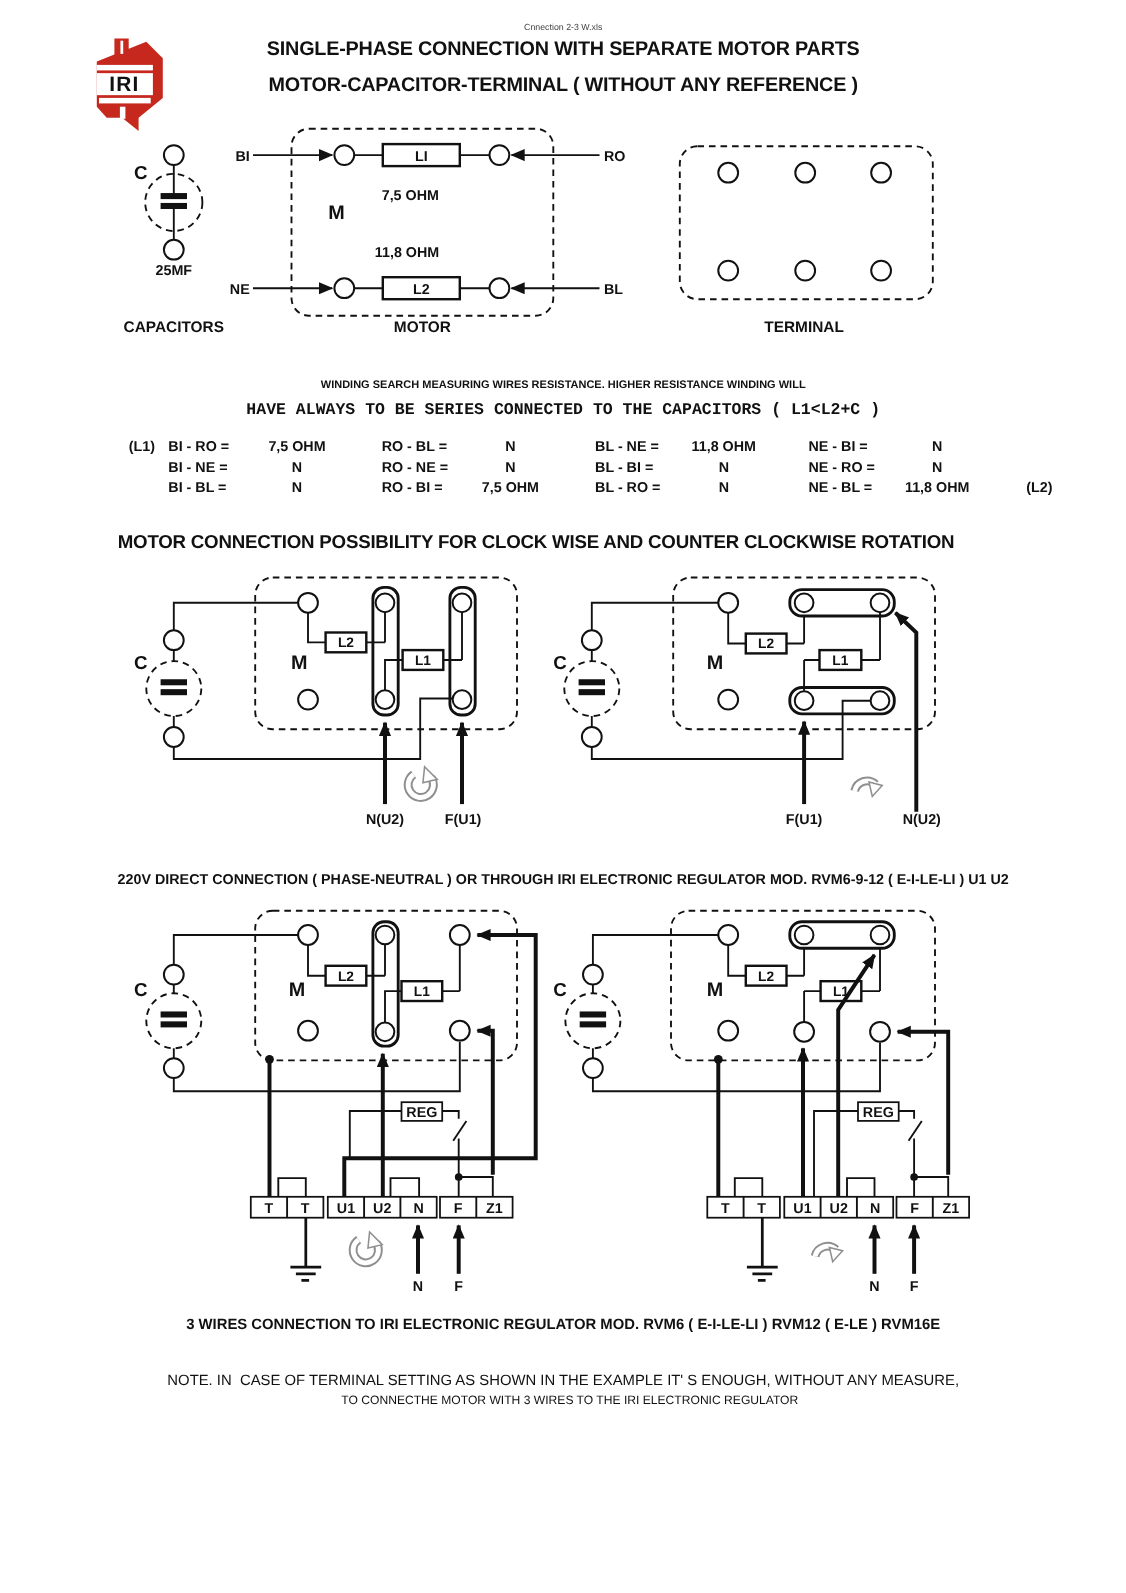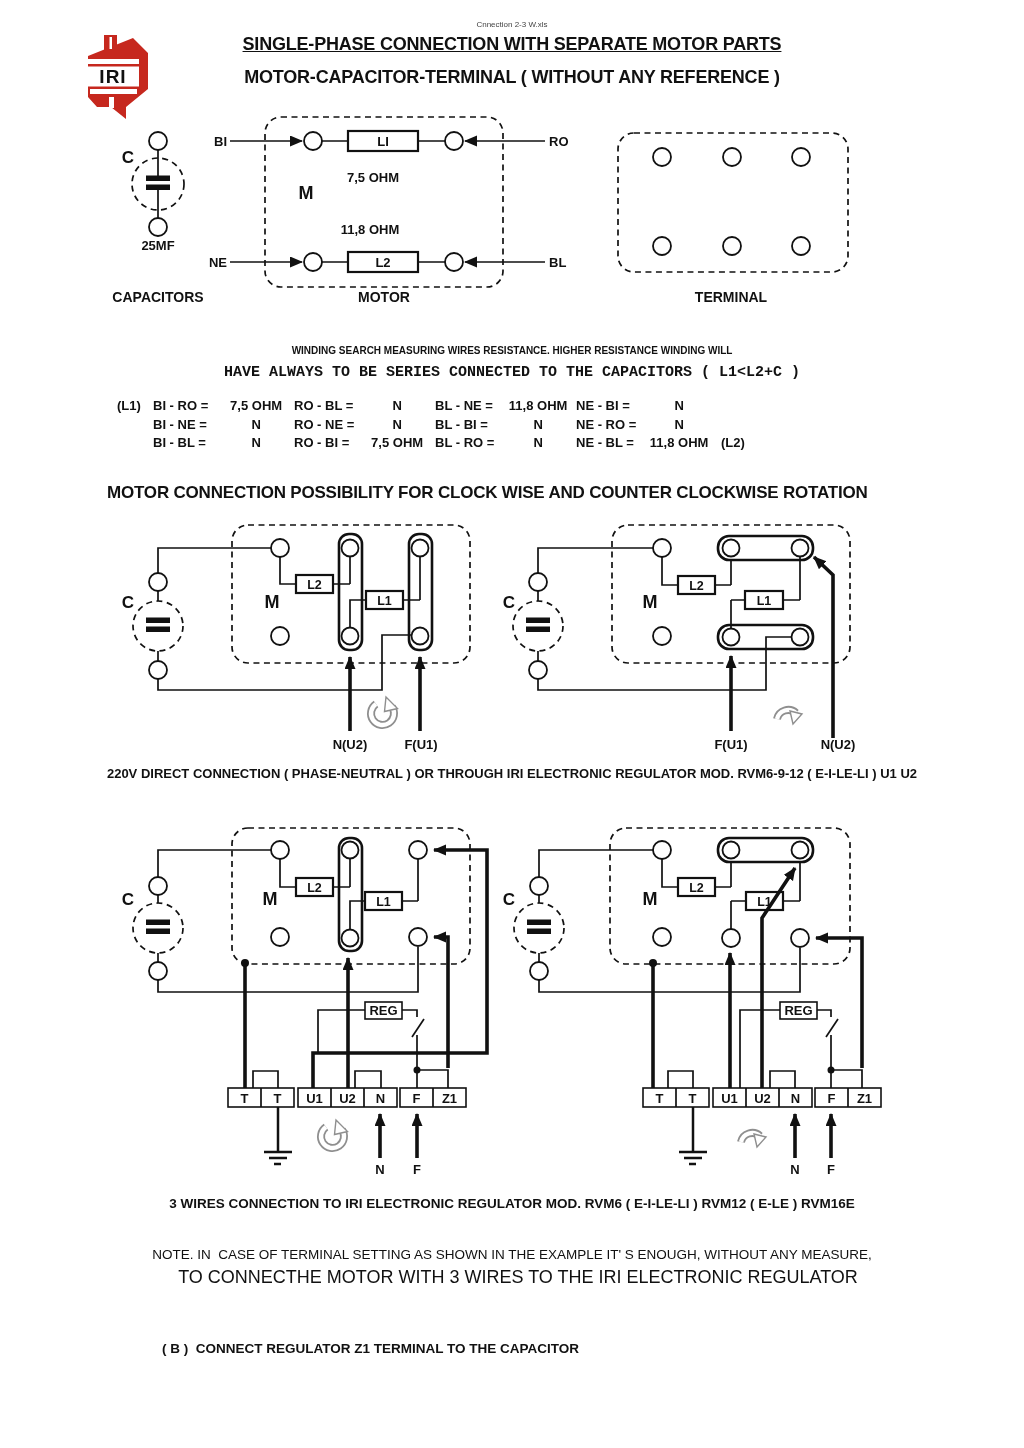--- a/index.html
+++ b/index.html
@@ -2,34 +2,34 @@
 <html><head>
 <meta charset="utf-8">
 <style>
   html,body{margin:0;padding:0;}
   body{width:1024px;height:1448px;background:#fff;position:relative;overflow:hidden;
        font-family:"Liberation Sans",sans-serif;color:#111;}
   .abs{position:absolute;}
   .ctr{left:0;right:0;text-align:center;white-space:pre;}
   .b{font-weight:bold;}
   .filename{top:20px;font-size:8px;color:#444;}
-  .title1{top:34px;font-size:18px;letter-spacing:-0.2px;text-decoration:underline;}
+  .title1{top:34px;font-size:18px;letter-spacing:-0.2px;}
   .title2{top:67px;font-size:18px;letter-spacing:-0.2px;}
   .wind1{top:345px;font-size:10px;}
   .wind2{top:364px;font-size:15px;font-family:Liberation Mono, monospace;}
   .sec-title{left:107px;top:483px;font-size:17px;white-space:nowrap;letter-spacing:-0.2px;}
-  .l220{top:766px;font-size:13px;text-align:center;}
+  .l220{top:792px;font-size:13px;text-align:center;}
   .l3w{top:1196px;font-size:13.5px;}
   .note1{top:1247px;font-size:13.5px;}
-  .note2{top:1267px;font-size:18px;padding-left:12px;}
+  .note2{top:1267px;font-size:11px;padding-left:12px;}
   .steps{left:162px;top:1300px;font-size:13.5px;line-height:19.4px;white-space:pre;}
   .rtable{left:117px;top:398px;font-size:13px;font-weight:bold;}
   .rrow{display:flex;height:18.5px;align-items:baseline;}
   .pfx{width:36px;}
-  .grp{display:flex;width:141px;}
+  .grp{display:flex;width:194px;}
   .lbl{width:74px;white-space:nowrap;}
   .val{width:86px;text-align:center;white-space:nowrap;}
   .sfx{margin-left:4px;white-space:nowrap;}
   svg{position:absolute;left:0;top:0;}
   svg text{font-family:"Liberation Sans",sans-serif;font-weight:bold;fill:#111;}
   .t12{font-size:12.5px;}.t13{font-size:13px;}.t14{font-size:14px;}
   .t17{font-size:17px;}.t18{font-size:18px;}
   .w{stroke:#111;stroke-width:1.7;fill:none;}
   .w2{stroke:#111;stroke-width:2.5;fill:none;}
   .wk{stroke:#111;stroke-width:3.6;fill:none;}
@@ -115,21 +115,20 @@
   </div>
 </div>
 
 <div class="abs b sec-title">MOTOR CONNECTION POSSIBILITY FOR CLOCK WISE AND COUNTER CLOCKWISE ROTATION</div>
 <div class="abs ctr b l220">220V DIRECT CONNECTION ( PHASE-NEUTRAL ) OR THROUGH IRI ELECTRONIC REGULATOR MOD. RVM6-9-12 ( E-I-LE-LI ) U1 U2</div>
 <div class="abs ctr b l3w">3 WIRES CONNECTION TO IRI ELECTRONIC REGULATOR MOD. RVM6 ( E-I-LE-LI ) RVM12 ( E-LE ) RVM16E</div>
 <div class="abs ctr note1">NOTE. IN  CASE OF TERMINAL SETTING AS SHOWN IN THE EXAMPLE IT' S ENOUGH, WITHOUT ANY MEASURE,</div>
 <div class="abs ctr note2">TO CONNECTHE MOTOR WITH 3 WIRES TO THE IRI ELECTRONIC REGULATOR</div>
 
 <div class="abs b steps">
-  <div>( B )  CONNECT REGULATOR Z1 TERMINAL TO THE CAPACITOR</div>
   
   
   
 </div>
 
 <svg width="1024" height="1448" viewBox="0 0 1024 1448">
 <defs>
   <marker id="ah" markerUnits="userSpaceOnUse" markerWidth="13" markerHeight="11" refX="10.5" refY="4.5" orient="auto">
         <path d="M0,0 L11.5,4.5 L0,9 Z" fill="#111"></path>
       </marker>

